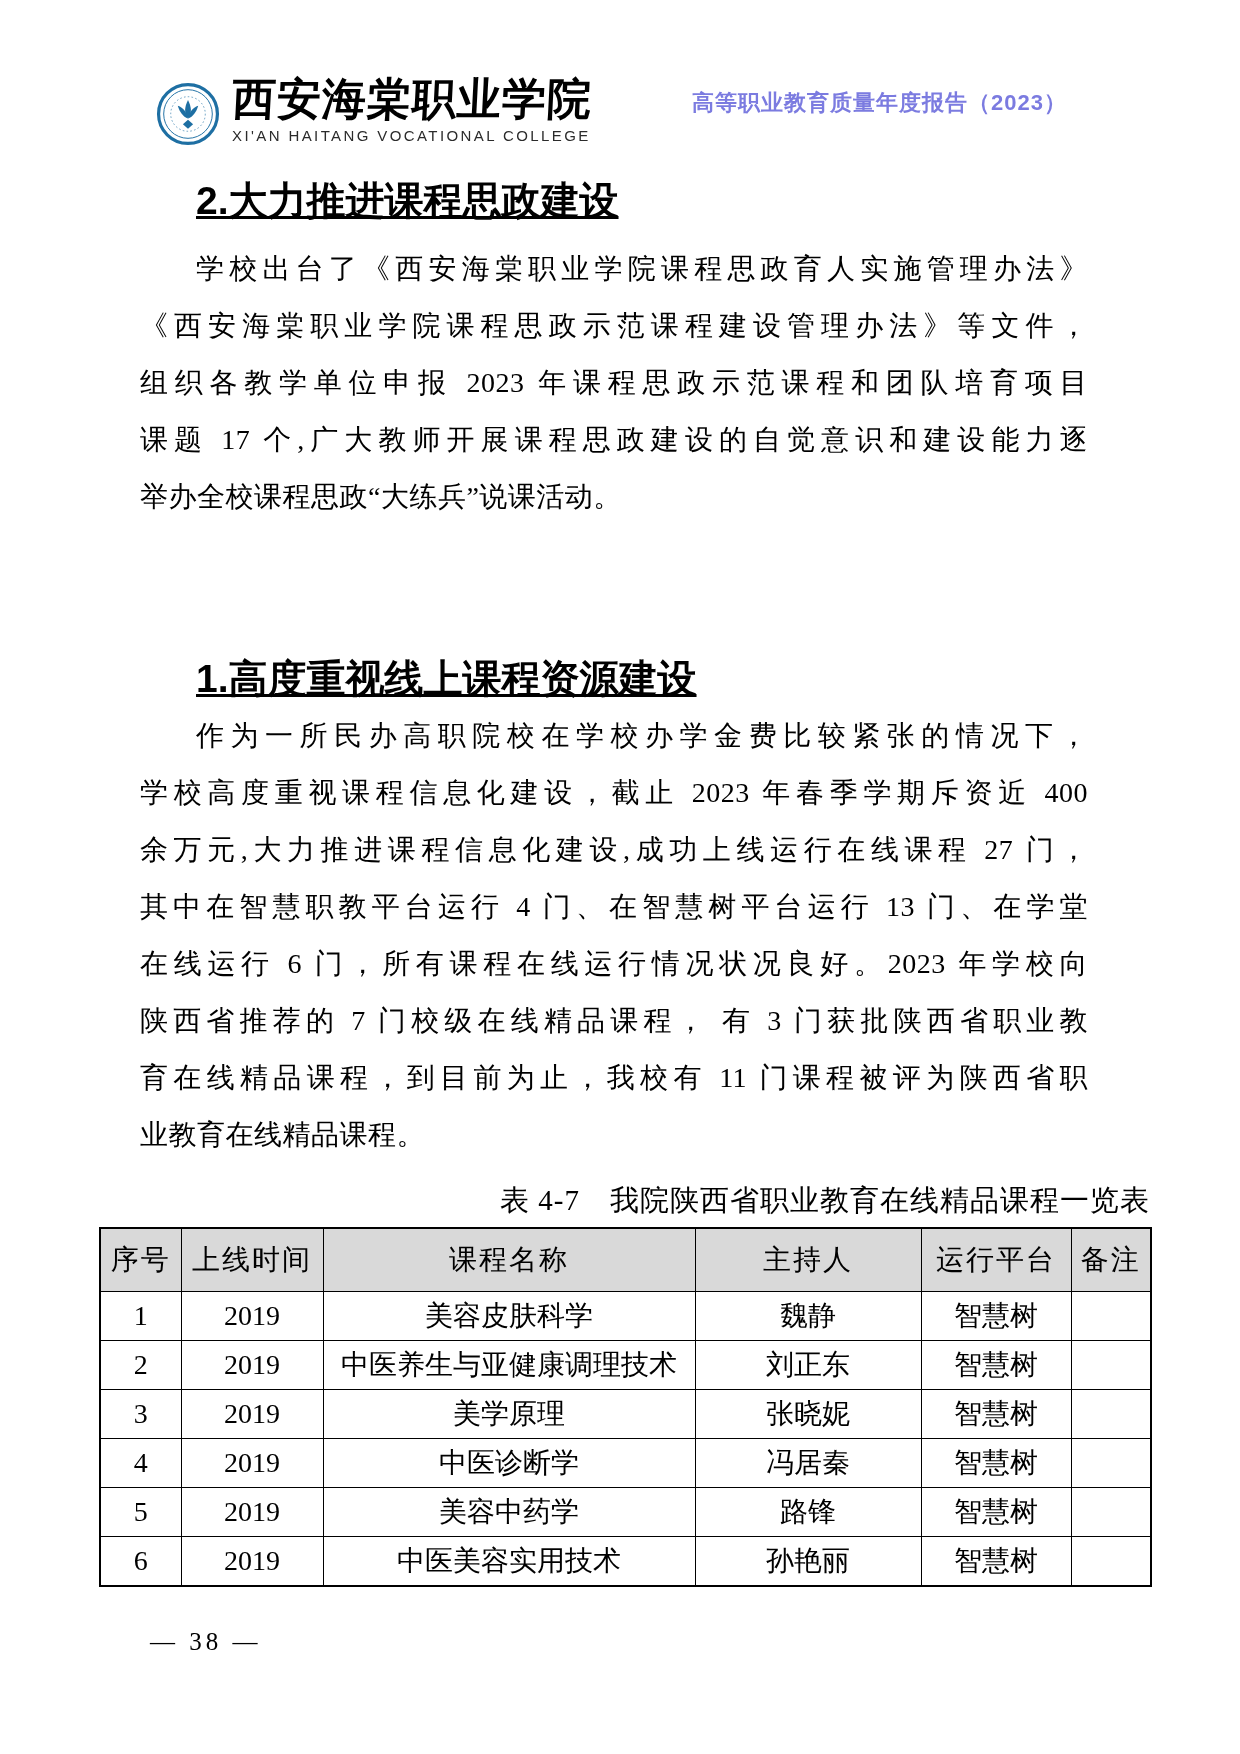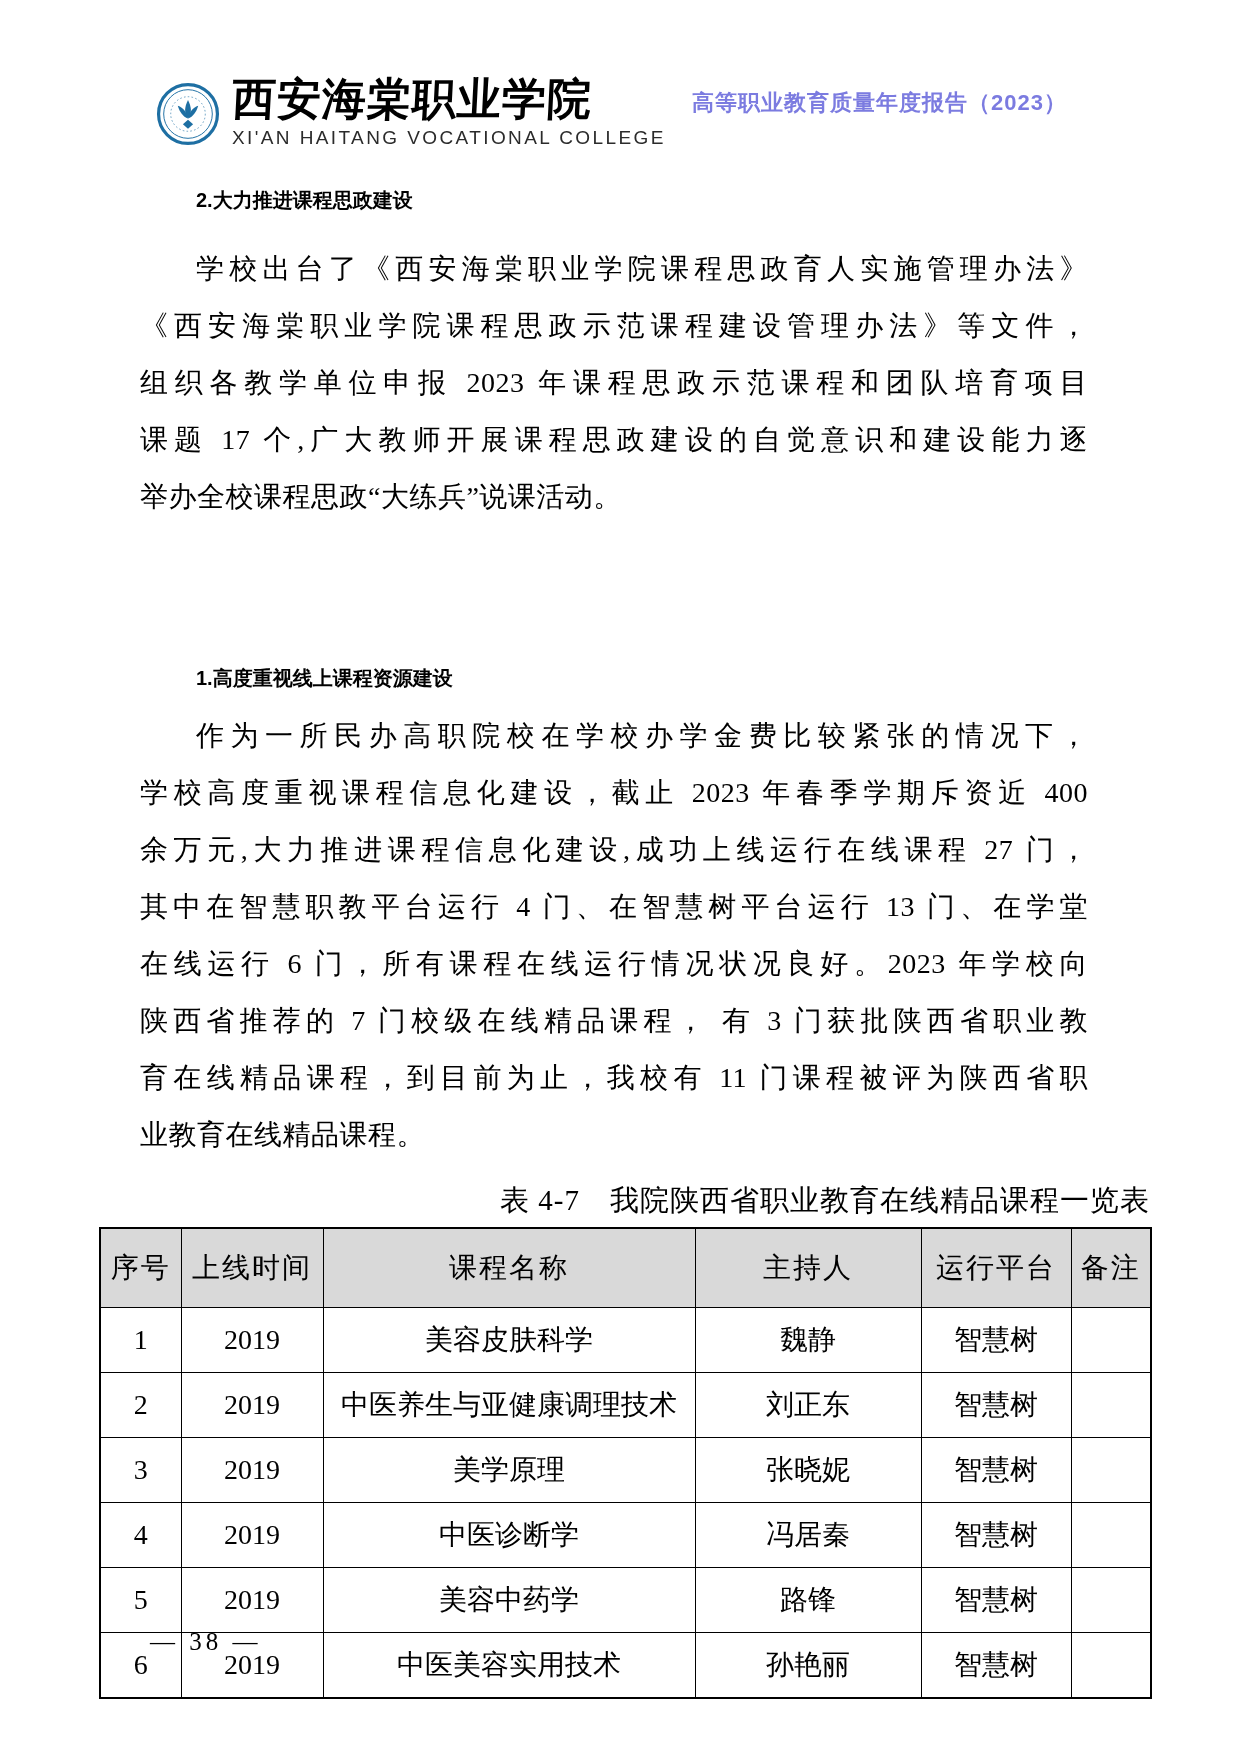--- a/index.html
+++ b/index.html
@@ -11,33 +11,33 @@
   
   .seal{position:absolute;left:156px;top:82px;width:64px;height:64px;color:var(--seal-color,#1e6fa3);}
   .brand{position:absolute;left:232px;top:76px;width:380px;}
   .brand-cn{
     font-family:"Liberation Serif","DejaVu Serif",serif;
     font-size:44px;line-height:48px;font-weight:900;letter-spacing:1px;
     transform:skewX(-3deg);white-space:nowrap;
   }
   .brand-en{
     font-family:"Liberation Sans","DejaVu Sans",sans-serif;
-    font-size:19px;letter-spacing:2.4px;color:#2b2b2b;margin-top:3px;white-space:nowrap;
+    font-size:15px;letter-spacing:2.4px;color:#2b2b2b;margin-top:3px;white-space:nowrap;
   }
   .report-title{
     position:absolute;left:692px;top:88px;
     font-family:"Liberation Sans","DejaVu Sans",sans-serif;
     font-size:22px;font-weight:700;letter-spacing:1px;
     color:var(--accent-color,#7b7be0);white-space:nowrap;
   }
   
   .hd{
     position:absolute;left:140px;width:948px;height:57px;line-height:57px;margin:0;
     font-family:"Liberation Sans","DejaVu Sans",sans-serif;
-    font-size:20px;font-weight:700;text-indent:56px;white-space:nowrap;
+    font-size:39px;font-weight:700;text-indent:56px;white-space:nowrap;text-decoration:underline;
   }
   #hd2{top:172px;}
   #hd3{top:650px;}
   .para{position:absolute;left:140px;width:948px;}
   #para1{top:240px;}
   #para2{top:707px;}
   .line{
     height:57px;line-height:57px;font-size:28px;
     text-align:justify;text-align-last:justify;
     letter-spacing:0.5px;overflow:hidden;white-space:normal;
@@ -49,21 +49,21 @@
     position:absolute;left:99px;top:1172px;width:1051px;height:56px;line-height:56px;
     text-align:right;font-size:29px;letter-spacing:1px;
   }
   table.courses{
     position:absolute;left:99px;top:1227px;width:1051px;
     border-collapse:collapse;table-layout:fixed;
     font-size:28px;
   }
   table.courses th,table.courses td{
     border:1px solid #000;text-align:center;vertical-align:middle;
-    padding:8px;overflow:hidden;
+    padding:0;overflow:hidden;
   }
   table.courses{border:2px solid #000;}
   table.courses th{
     background:var(--table-header-bg,#d9d9d9);
     height:62px;font-weight:400;letter-spacing:2px;
   }
   table.courses td{height:48px;}
   col.c0{width:81px;}col.c1{width:142px;}col.c2{width:372px;}
   col.c3{width:226px;}col.c4{width:150px;}col.c5{width:80px;}
   

